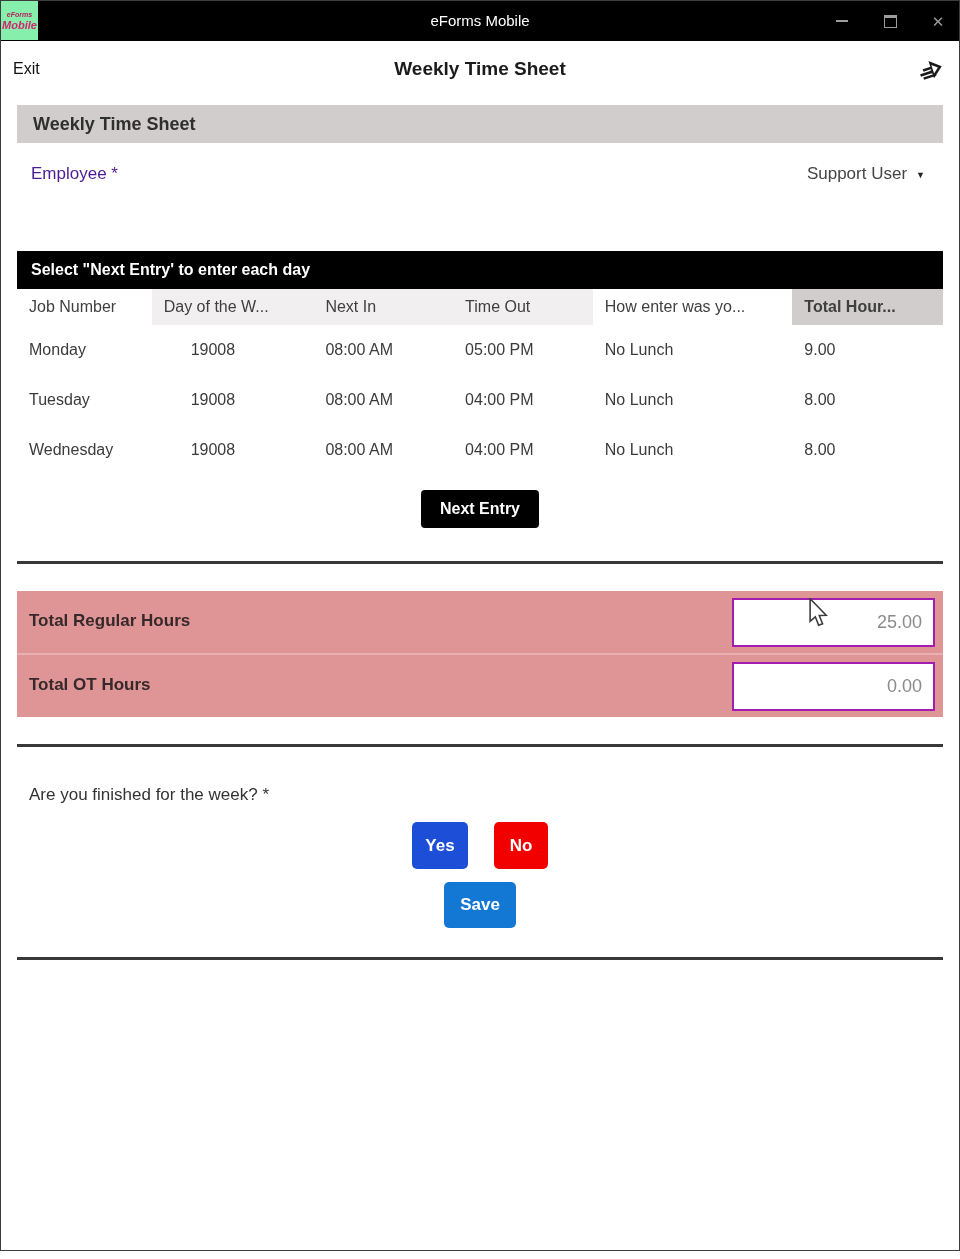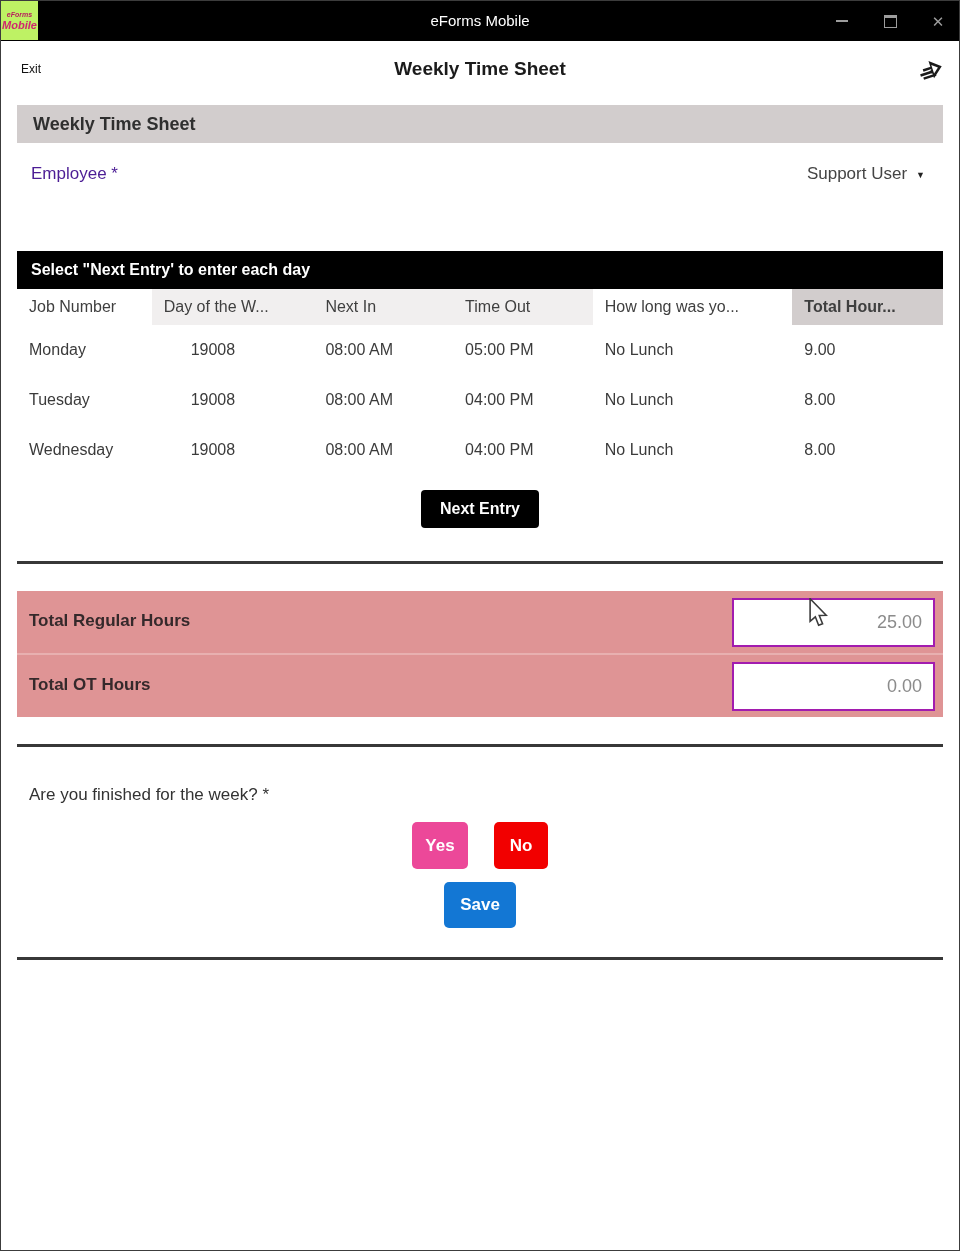--- a/index.html
+++ b/index.html
@@ -7,34 +7,34 @@
   .window{
     position:relative; width:958px; height:1249px;
     border:1px solid #3c3c3c; background:#fff; overflow:hidden;
   }
   
   .titlebar{position:relative; height:40px; background:#000;}
   .titlebar .app-title{
     color:#fff; font-size:15px; text-align:center; line-height:40px;
   }
   .logo{
-    position:absolute; left:0; top:0; width:37px; height:39px; background:#bef264;
+    position:absolute; left:0; top:0; width:37px; height:39px; background:#86efac;
     display:flex; flex-direction:column; justify-content:center; align-items:center;
     overflow:hidden;
   }
   .logo .l1{font-size:7px; font-weight:bold; font-style:italic; color:#b81d5e; line-height:8px; white-space:nowrap;}
   .logo .l2{font-size:11px; font-weight:bold; font-style:italic; color:#d0266e; line-height:12px; white-space:nowrap;}
   .win-controls{position:absolute; right:10px; top:0; height:40px; display:flex; align-items:center; gap:26px;}
   .wc{width:22px; height:22px; display:flex; align-items:center; justify-content:center; cursor:default;}
   .min-glyph{display:block; width:12px; height:2px; background:#9d9d9d;}
   .max-glyph{display:block; width:11px; height:9px; border:1px solid #9d9d9d; border-top-width:3px;}
   .close-glyph{color:#9d9d9d; font-size:15px; line-height:15px;}
   
   .nav{position:relative; height:56px; background:#fff;}
-  .nav-exit{position:absolute; left:20px; top:0; line-height:56px; font-size:12px; color:#111; cursor:pointer;}
+  .nav-exit{position:absolute; left:12px; top:0; line-height:56px; font-size:16px; color:#111; cursor:pointer;}
   .nav-title{text-align:center; line-height:56px; font-size:19px; font-weight:bold; color:#1b1b1b;}
   .nav-send{position:absolute; right:14px; top:14px; width:30px; height:28px; cursor:pointer;}
   
   .section-head{
     margin:8px 16px 0 16px; height:38px; background:#d2cdcd;
     font-size:18px; font-weight:bold; color:#2f2f2f; line-height:38px; padding-left:16px;
   }
   .employee-row{
     margin:10px 34px 0 30px; height:42px;
     display:flex; justify-content:space-between; align-items:center;
@@ -82,21 +82,21 @@
     text-align:right; padding-right:11px; font-size:18px; color:#8b8b8b;
     font-family:"Liberation Sans", sans-serif;
   }
   
   .finished-label{margin:33px 0 0 28px; font-size:17px; color:#333; height:30px; line-height:30px;}
   .yesno-row{margin-top:12px; display:flex; justify-content:center; gap:26px;}
   .btn{
     border:none; border-radius:5px; color:#fff; font-weight:bold; font-size:17px;
     cursor:pointer; font-family:"Liberation Sans", sans-serif;
   }
-  .yes-btn{width:56px; height:47px; background:#ec4899;}
+  .yes-btn{width:56px; height:47px; background:#1d4ed8;}
   .no-btn{width:54px; height:47px; background:#f20000;}
   .save-row{margin-top:13px; text-align:center;}
   .save-btn{width:72px; height:46px; background:#1377d4;}
   
   .cursor{position:absolute; left:805px; top:597px; pointer-events:none;}
 </style>
 </head>
 <body>
 
 <div class="window">
@@ -146,21 +146,21 @@
     </span>
   </div>
 
   <div class="grid">
     <div class="grid-banner">Select "Next Entry' to enter each day</div>
     <div class="grid-header">
       <div class="cell col-1 hc-1">Job Number</div>
       <div class="cell col-0 hc-0">Day of the W...</div>
       <div class="cell col-2 hc-2">Next In</div>
       <div class="cell col-3 hc-3">Time Out</div>
-      <div class="cell col-4 hc-4">How long was yo...</div>
+      <div class="cell col-4 hc-4">How enter was yo...</div>
       <div class="cell col-5 hc-5">Total Hour...</div>
     </div>
     <div class="grid-row">
       <div class="cell col-0">Monday</div>
       <div class="cell col-1">19008</div>
       <div class="cell col-2">08:00 AM</div>
       <div class="cell col-3">05:00 PM</div>
       <div class="cell col-4">No Lunch</div>
       <div class="cell col-5">9.00</div>
     </div>

